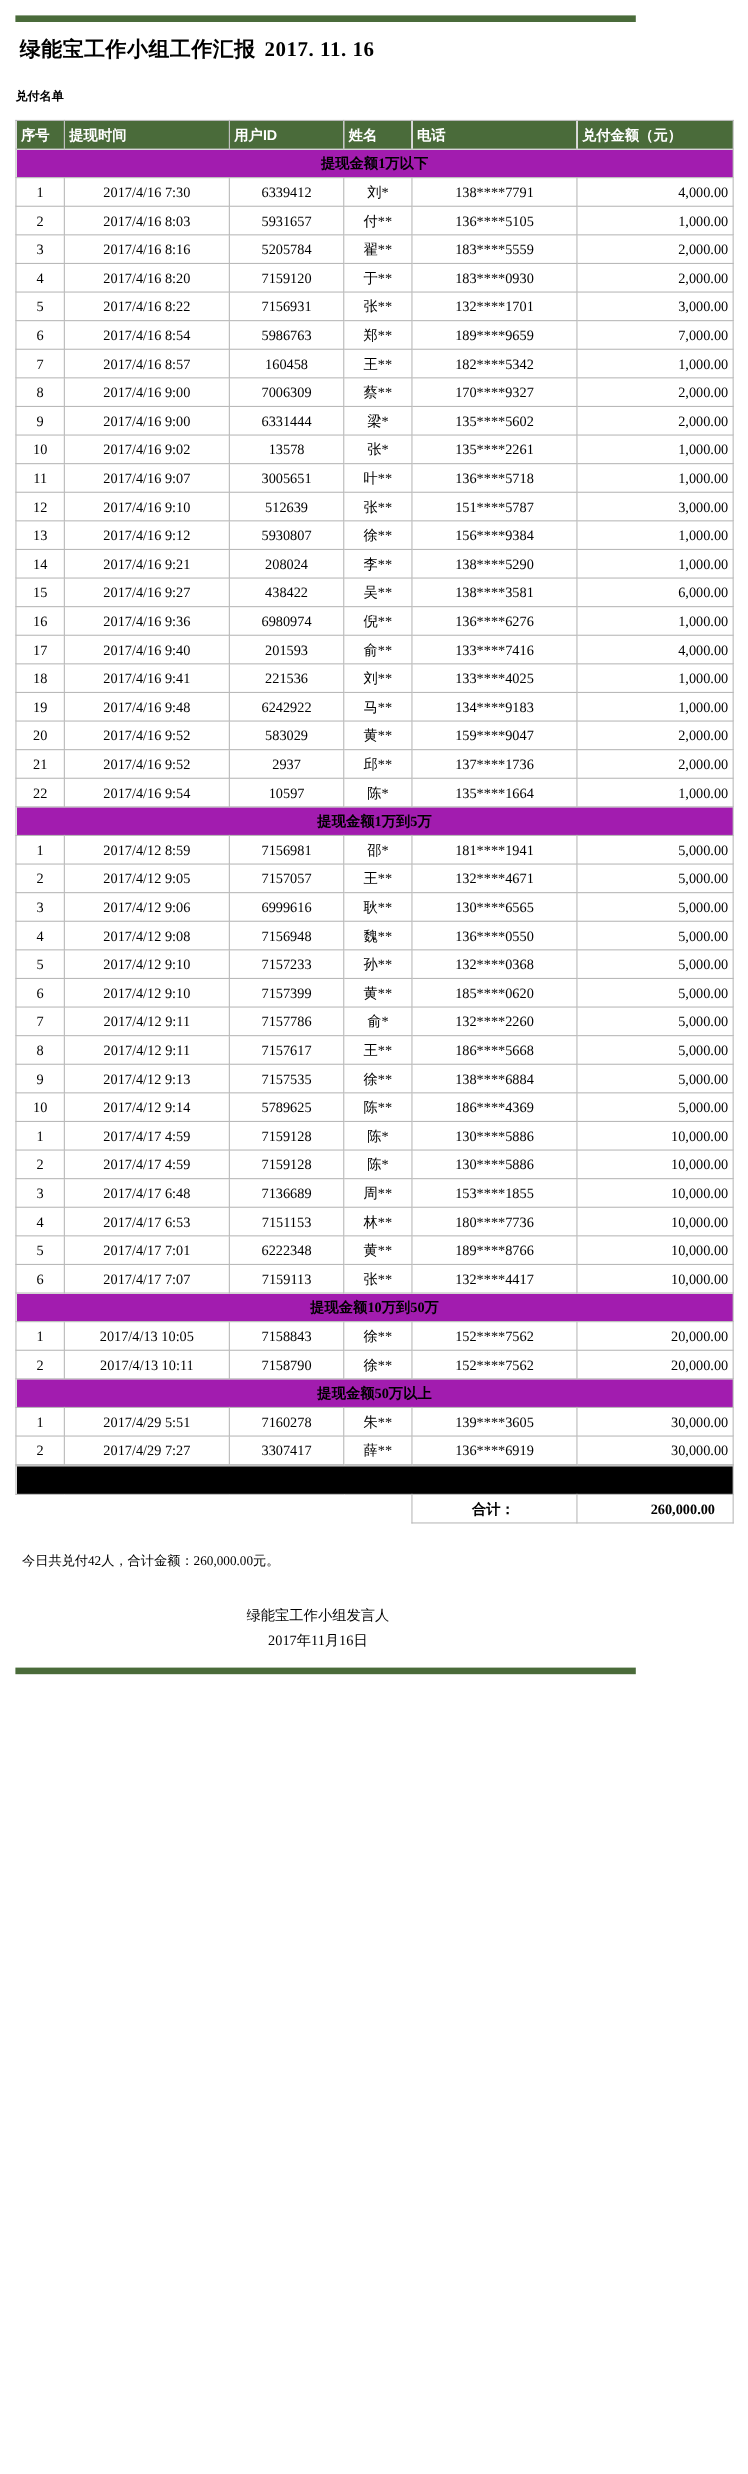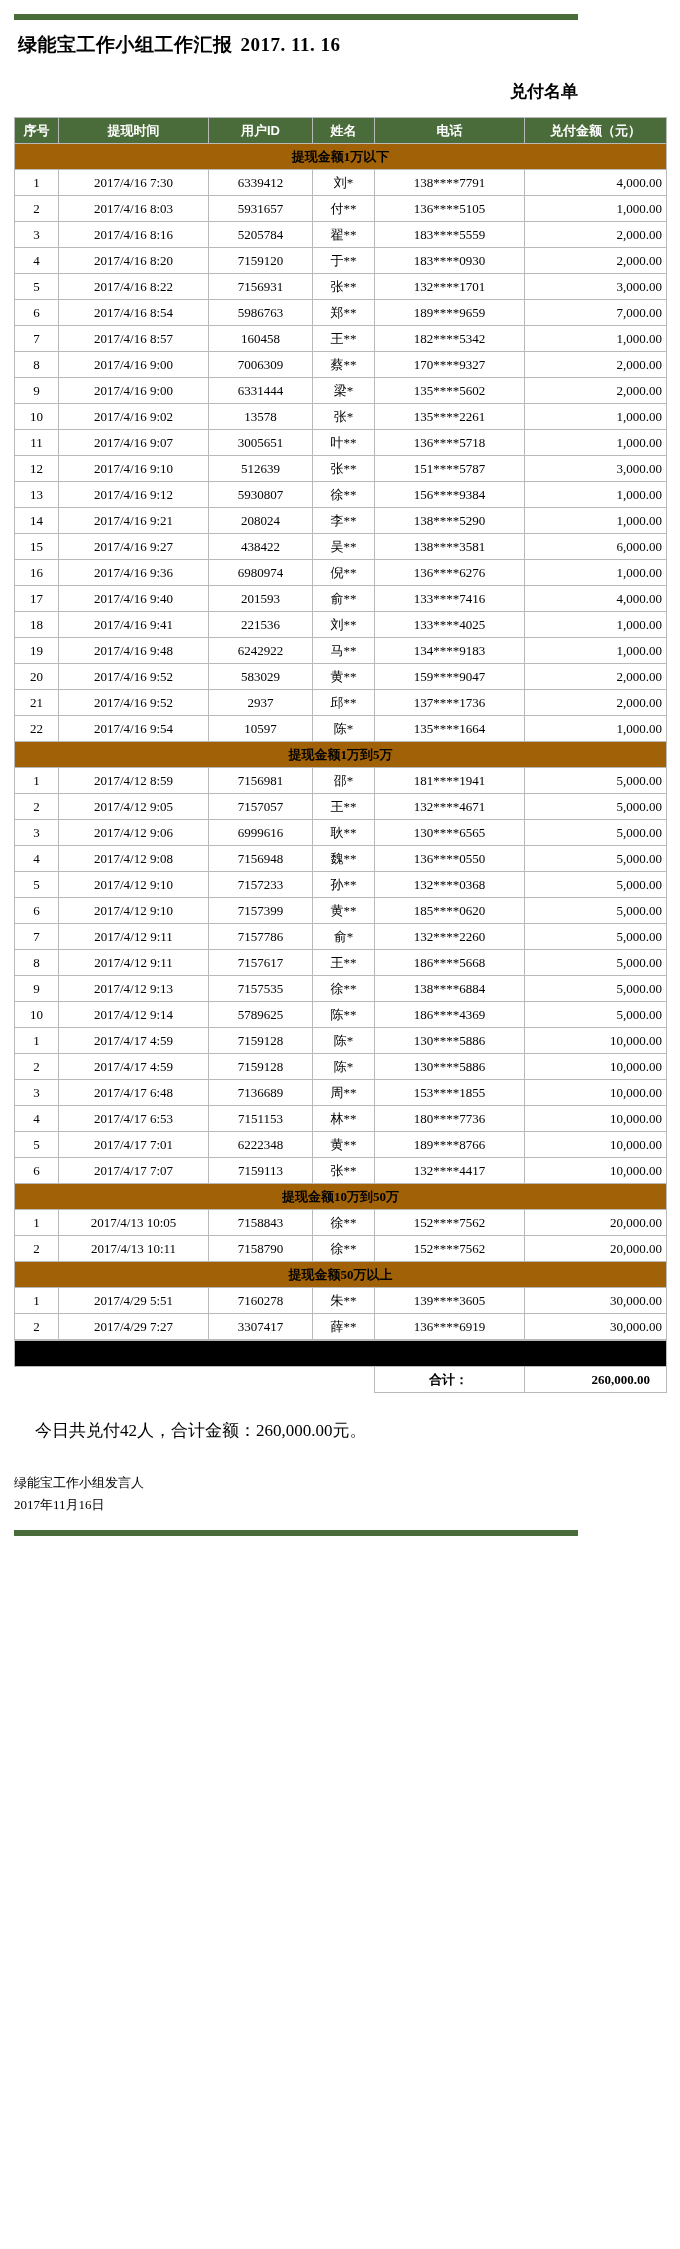--- a/index.html
+++ b/index.html
@@ -30,22 +30,22 @@
     letter-spacing: 0.5px;
     padding-left: 4px;
     margin-bottom: 22px;
     white-space: nowrap;
   }
   .doc-title .date {
     font-weight: bold;
     margin-left: 8px;
   }
   .sub-title {
-    text-align: right;
-    font-size: 17px;
+    text-align: left;
+    font-size: 11px;
     font-weight: bold;
     margin: 0 0 14px 0;
   }
   table.main {
     border-collapse: collapse;
     width: 652px;
     margin: 0 auto;
     table-layout: fixed;
   }
   table.main td, table.main th {
@@ -55,27 +55,27 @@
     padding: 0 4px;
     box-sizing: border-box;
     overflow: hidden;
     white-space: nowrap;
   }
   thead th {
     background: #4a6b3a;
     color: #ffffff;
     font-weight: bold;
     font-size: 14px;
-    text-align: center;
+    text-align: left;
     height: 30px;
     border: 1px solid #3d5930;
     font-family: "Liberation Sans", sans-serif;
   }
   .group-row td {
-    background: #a16207;
+    background: #a21caf;
     text-align: center;
     font-weight: bold;
     font-size: 13px;
     height: 24px;
   }
   .c-idx   { text-align: center; }
   .c-time  { text-align: center; }
   .c-uid   { text-align: center; }
   .c-name  { text-align: center; }
   .c-phone { text-align: center; }
@@ -96,26 +96,25 @@
     text-align: center;
     padding-right: 6px;
   }
   .total-row td.val {
     text-align: right;
     padding-right: 16px;
   }
   .footer {
     margin-top: 26px;
     padding-left: 6px;
-    font-size: 17px;
-    margin-left: 15px;
+    font-size: 12px;
   }
   .signature {
     margin-top: 30px;
-    text-align: left;
+    text-align: center;
     padding-right: 14px;
     font-size: 13px;
     line-height: 1.7;
   }
   .bottom-rule {
     height: 6px;
     background: #4a6b3a;
     margin-top: 14px;
   }
 </style>

